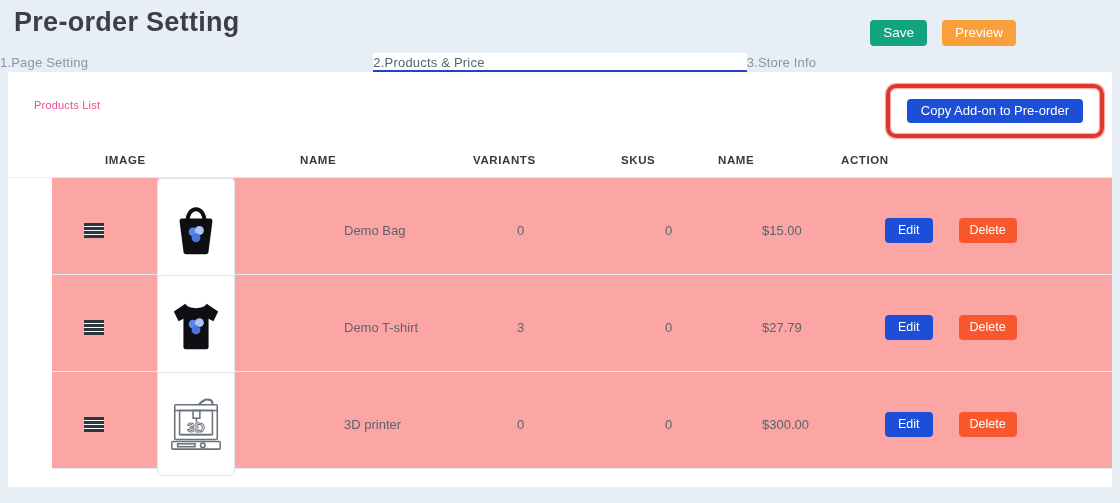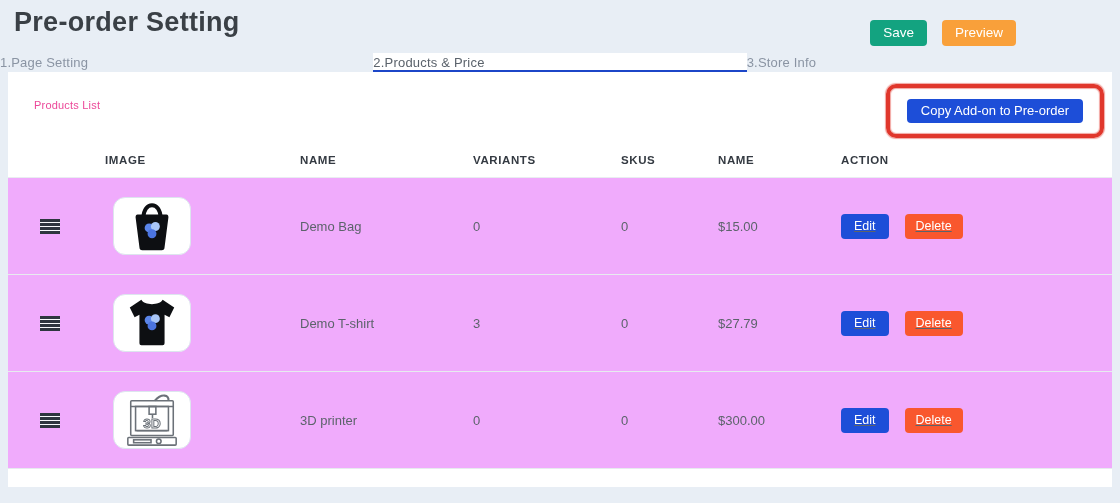--- a/index.html
+++ b/index.html
@@ -58,35 +58,35 @@
     display:grid;
     grid-template-columns:72px 195px 173px 148px 97px 123px 1fr;
     align-items:center;
     padding:0 25px;
   }
   .trow.thead { height:36px; border-bottom:1px solid #e9edf0; }
   .th {
     font-size:11.5px; font-weight:bold; color:#343a42; letter-spacing:.6px;
   }
   .trow.tdata {
-    height:97px; background:#f0abfc; border-bottom:1px solid #e7ebef;
-    font-size:13px; color:#5c636b;
+    height:97px; background:#fca5a5; border-bottom:1px solid #e7ebef;
+    font-size:13px; color:#5c636b;margin-left:44px;
   }
   .drag-handle {
     width:20px; height:15px; cursor:grab; margin-left:7px;
     background:repeating-linear-gradient(to bottom,#2e363f 0 2.6px,#f7f9fb 2.6px 4.1px);
   }
   .thumb {
-    width:78px; height:58px; background:#ffffff;
-    border:1px solid #dde5ee; border-radius:12px;
+    width:78px; height:104px; background:#ffffff;
+    border:1px solid #dde5ee; border-radius:4px;
     display:flex; align-items:center; justify-content:center;
     margin-left:8px;
     text-align:right;
   }
-  .actions { display:flex; gap:16px;text-decoration:underline; }
+  .actions { display:flex; gap:26px; }
   .btn.edit { background:#1d4ed8; font-size:12.5px; padding:5px 13px; }
   .btn.delete { background:#f9572e; font-size:12.5px; padding:5px 11px; }
 </style>
 </head>
 <body>
 
 <div class="topbar">
   <h1 class="page-title">Pre-order Setting</h1>
   <div class="topbar-actions">
     <button class="btn save">Save</button>

